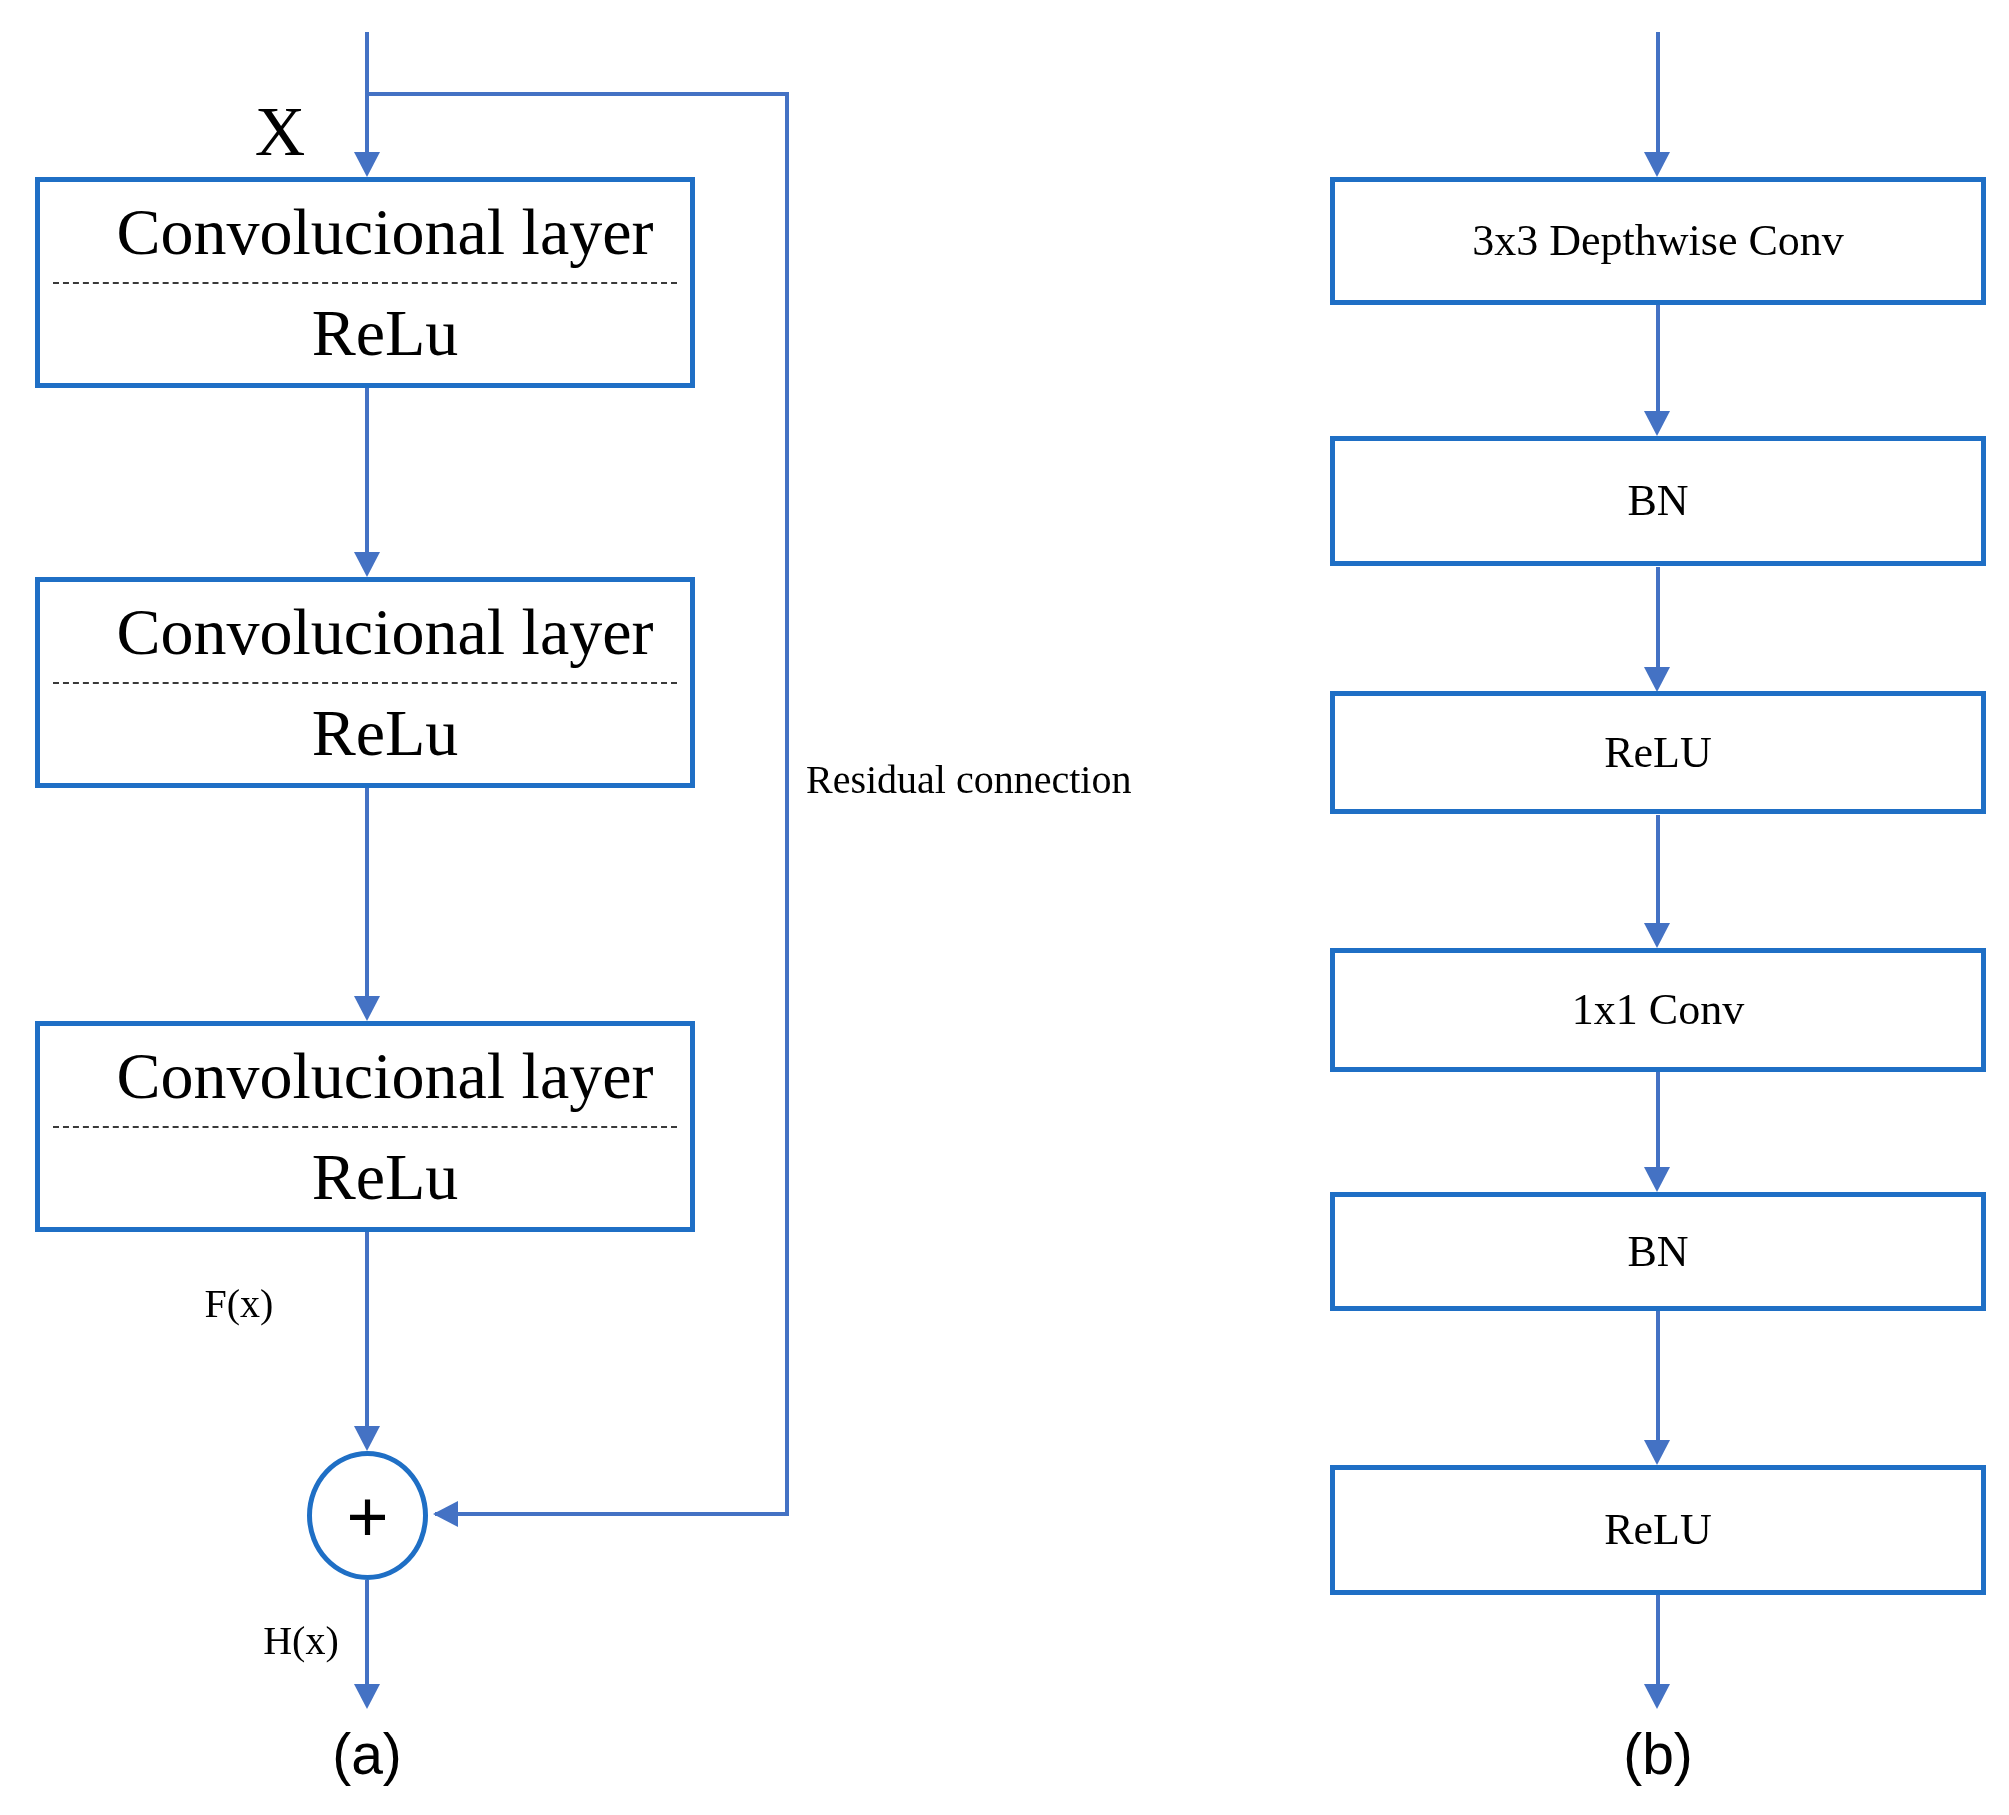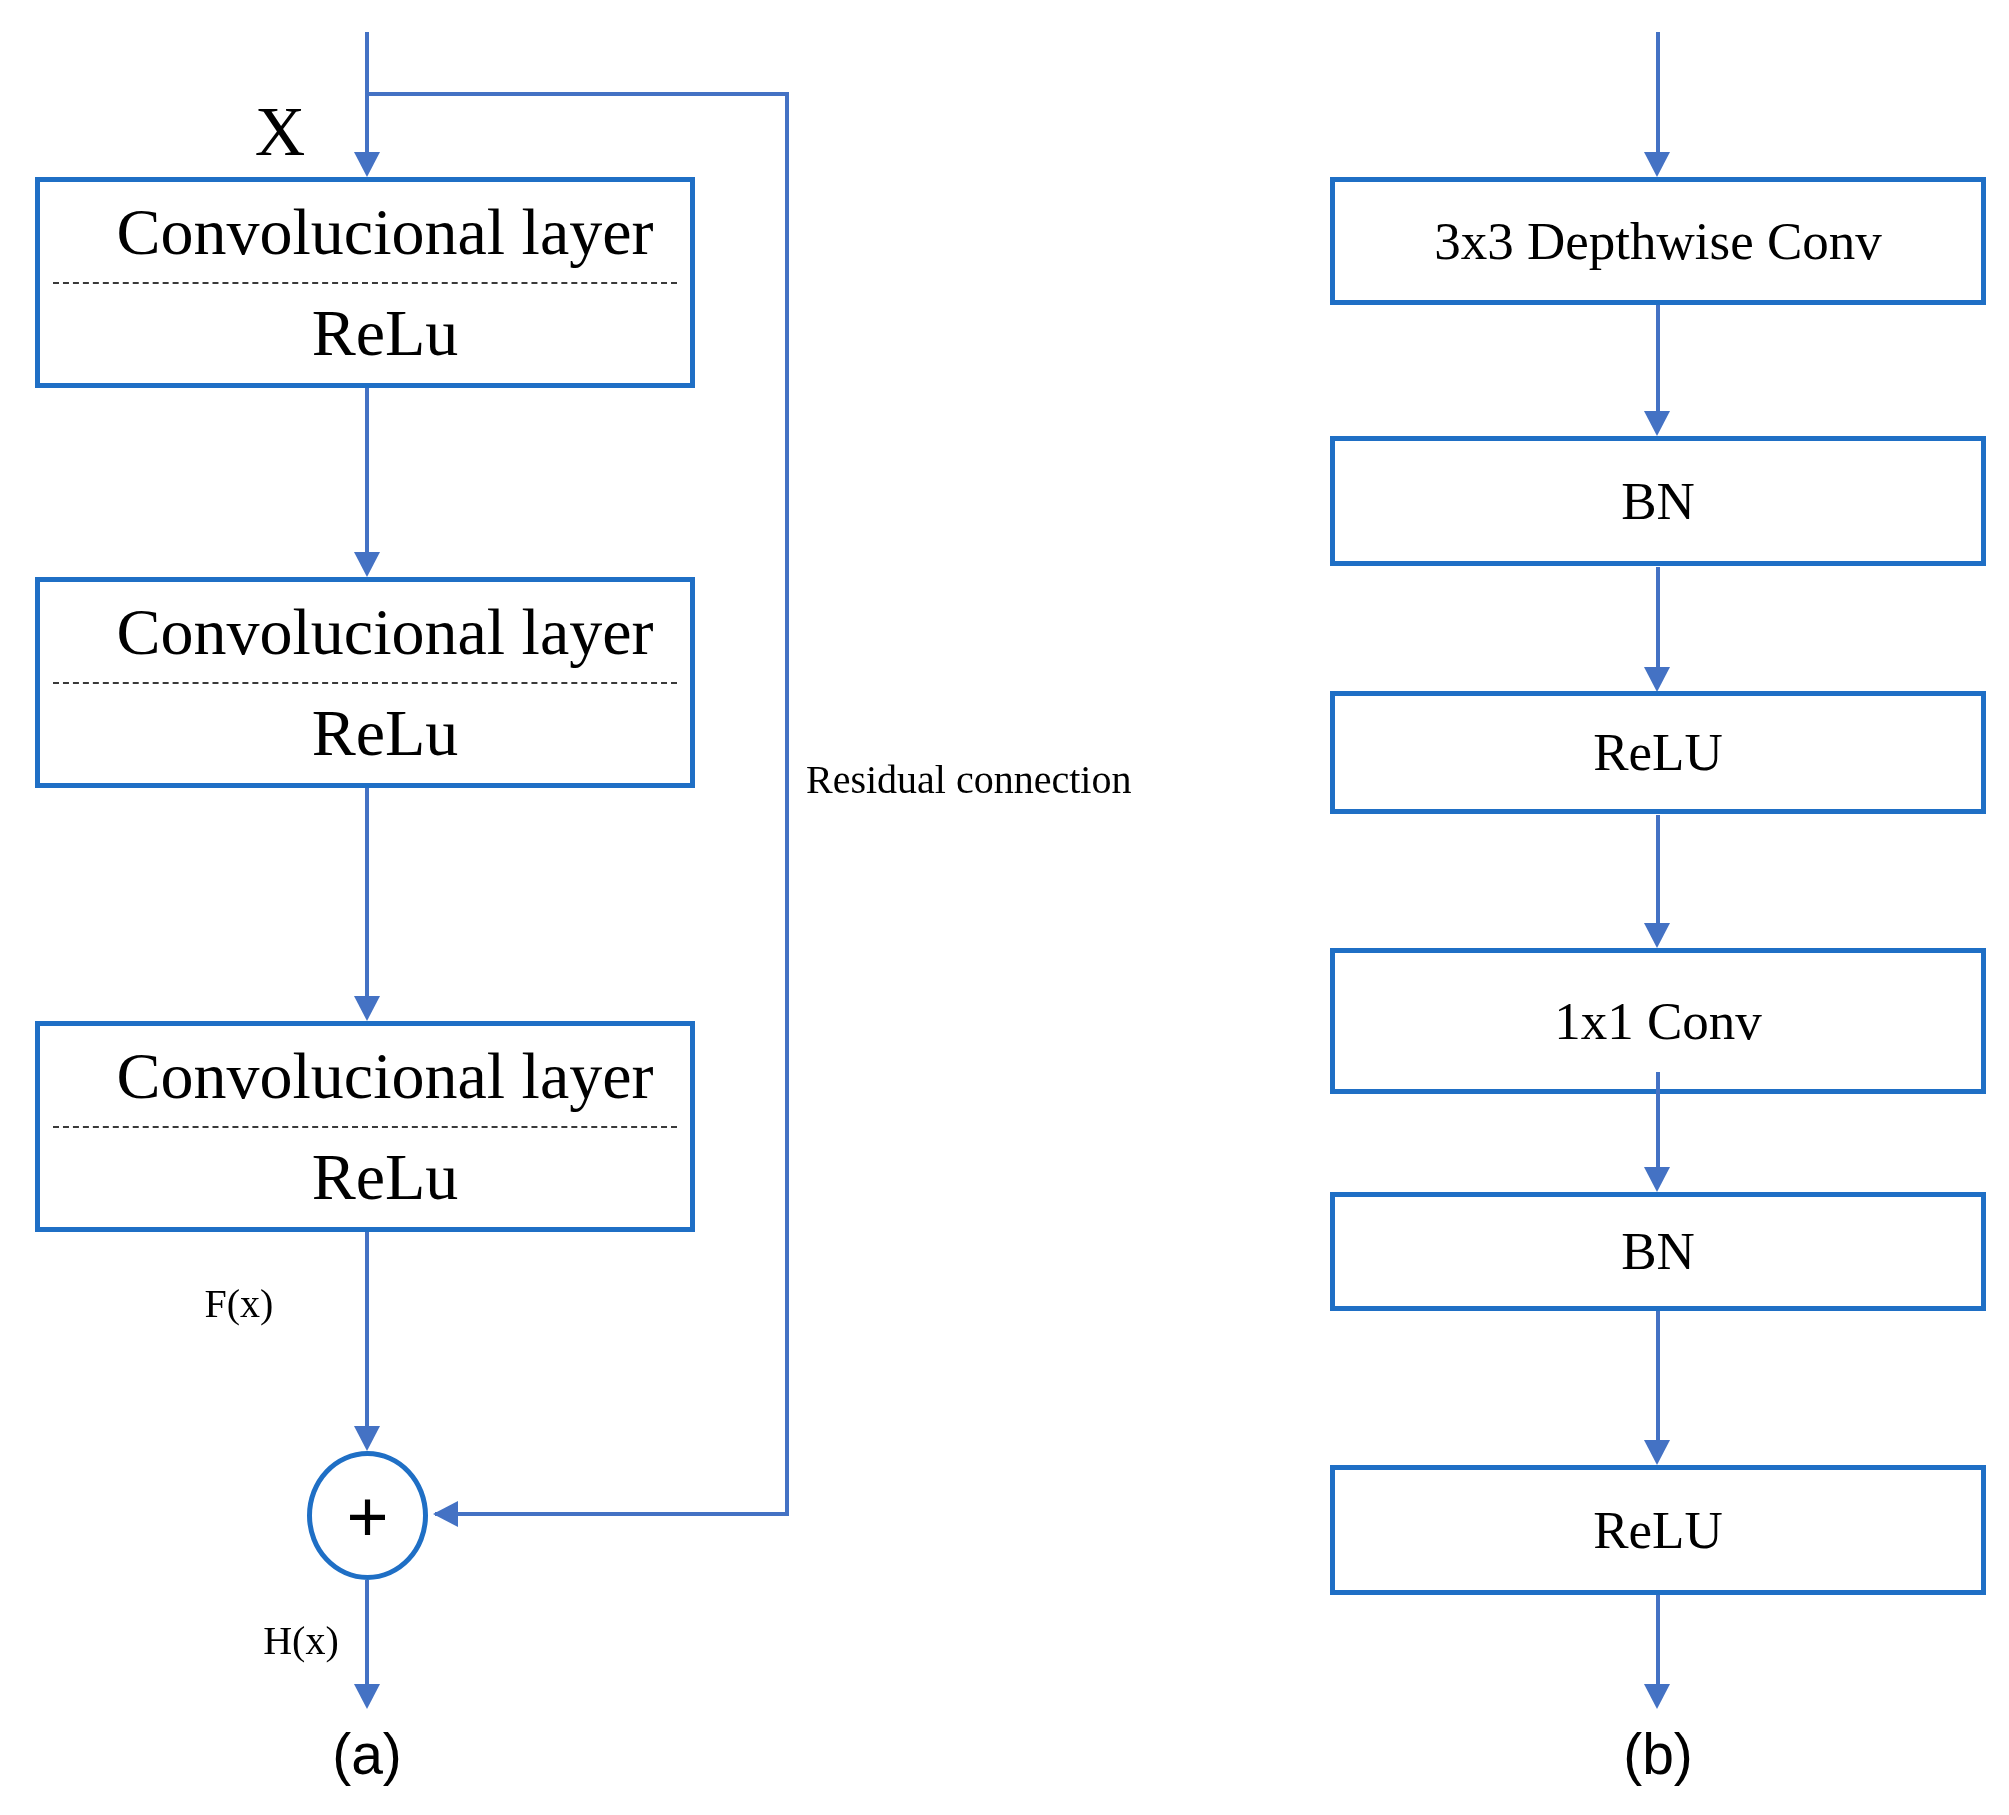--- a/index.html
+++ b/index.html
@@ -33,21 +33,21 @@
   .node .divider{
     border-top:2.8px dashed #3a3a3a;
     margin:0 13px;
     height:0;
   }
   .node.single{
     align-items:center;
     justify-content:center;
   }
   .node.single .lbl{
-    font-size:53px;
+    font-size:44px;
     line-height:1;
     white-space:nowrap;
   }
   
   .vline{position:absolute;width:3.7px;background:#4472c4;}
   .hline{position:absolute;height:3.7px;background:#4472c4;}
   .arrow-down{
     position:absolute;width:0;height:0;
     border-left:13.8px solid transparent;
     border-right:13.8px solid transparent;
@@ -159,21 +159,21 @@
   <div class="vline" style="left:1656px;top:567px;height:102px;"></div>
   <div class="arrow-down" style="left:1644px;top:667px;"></div>
 
   <div class="node single" style="left:1330px;top:691px;width:656px;height:123px;">
     <div class="lbl">ReLU</div>
   </div>
 
   <div class="vline" style="left:1656px;top:815px;height:109px;"></div>
   <div class="arrow-down" style="left:1644px;top:923px;"></div>
 
-  <div class="node single" style="left:1330px;top:948px;width:656px;height:146px;">
+  <div class="node single" style="left:1330px;top:948px;width:656px;height:124px;">
     <div class="lbl">1x1 Conv</div>
   </div>
 
   <div class="vline" style="left:1656px;top:1072px;height:97px;"></div>
   <div class="arrow-down" style="left:1644px;top:1167px;"></div>
 
   <div class="node single" style="left:1330px;top:1192px;width:656px;height:119px;">
     <div class="lbl">BN</div>
   </div>
 

